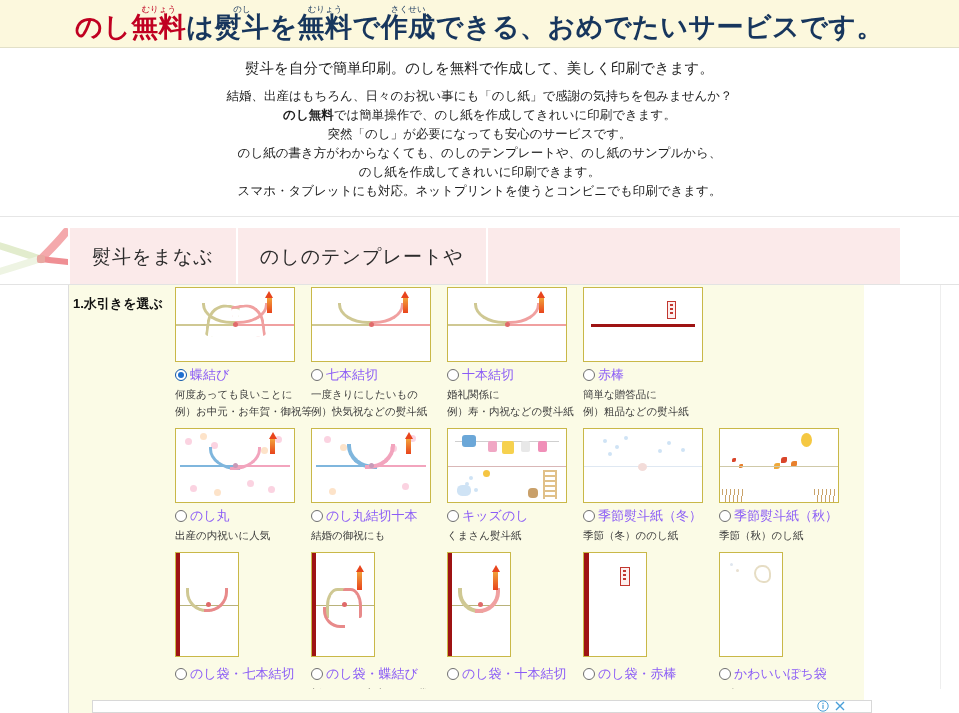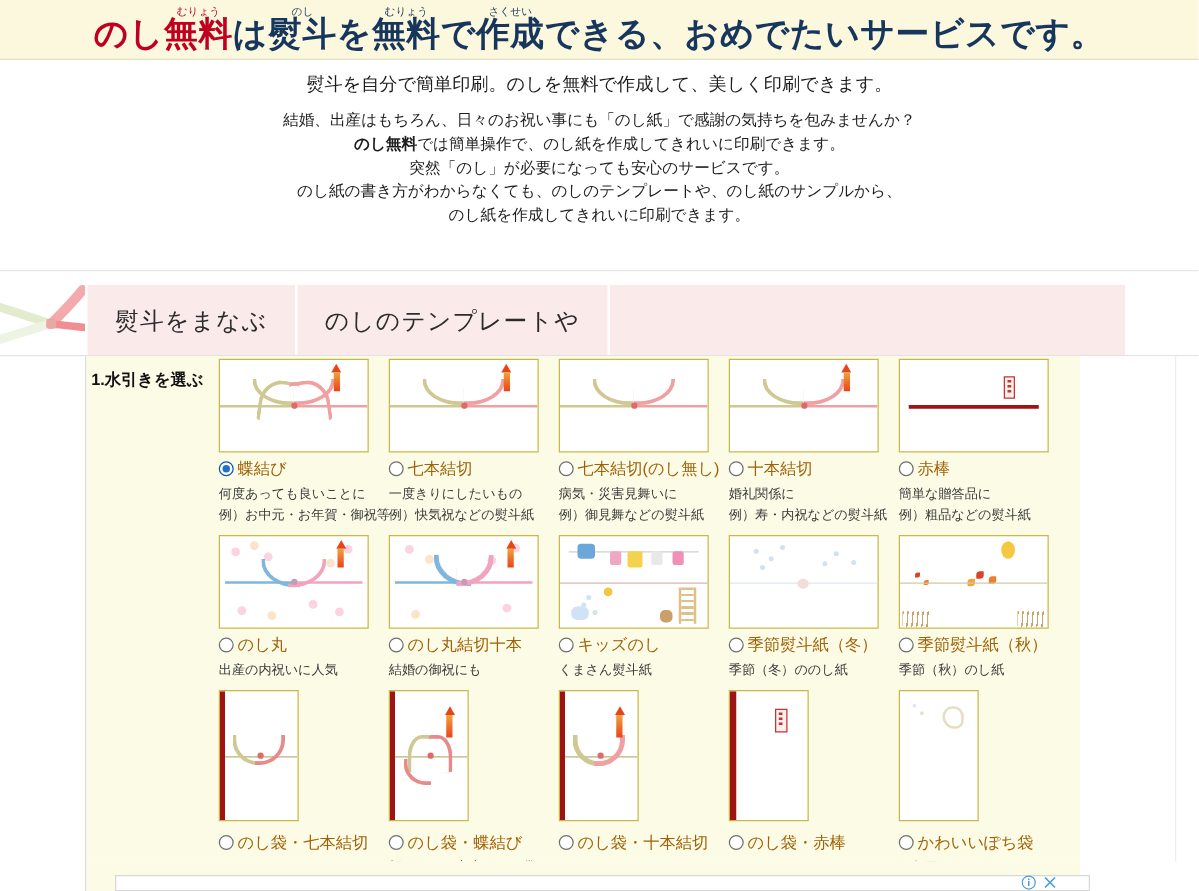--- a/index.html
+++ b/index.html
@@ -119,21 +119,21 @@
     border:1px solid #6f6f6f;background:#ffffff;box-sizing:border-box;
     margin-right:3px;flex:0 0 auto;position:relative;cursor:pointer;
   }
   .radio.checked{
     border:1px solid #1157a8;background:#ffffff;
   }
   .radio.checked::after{
     content:"";position:absolute;left:2px;top:2px;width:6px;height:6px;
     border-radius:50%;background:#1f6fd0;
   }
-  .optlabel{font-size:13px;color:#a16207;line-height:13px;}
+  .optlabel{font-size:13px;color:#8b5cf6;line-height:13px;}
   .desc1{font-size:10.5px;color:#3a3a3a;margin-top:5px;height:13px;white-space:nowrap;}
   .desc2{font-size:10.5px;color:#3a3a3a;margin-top:4px;height:13px;white-space:nowrap;}
 
   
   .nline{position:absolute;left:0;right:0;height:1px;background:#b9b27a;top:50%;}
   .nhalf-l{position:absolute;left:0;width:50%;height:2px;background:#cfc893;top:calc(50% - 1px);}
   .nhalf-r{position:absolute;right:0;width:50%;height:2px;background:#f0a0a0;top:calc(50% - 1px);}
   .bowL{
     position:absolute;left:26%;top:22%;width:26%;height:46%;
     border:3px solid #cfc893;border-radius:60% 10% 60% 10%;
@@ -217,20 +217,21 @@
   </div>
 
   <div class="desc">
     <div class="desc-lead">熨斗を自分で簡単印刷。のしを無料で作成して、美しく印刷できます。</div>
     <div class="desc-lines">
       <div>結婚、出産はもちろん、日々のお祝い事にも「のし紙」で感謝の気持ちを包みませんか？</div>
       <div><b>のし無料</b><span>では簡単操作で、のし紙を作成してきれいに印刷できます。</span></div>
       <div>突然「のし」が必要になっても安心のサービスです。</div>
       <div>のし紙の書き方がわからなくても、のしのテンプレートや、のし紙のサンプルから、</div>
       <div>のし紙を作成してきれいに印刷できます。</div>
+      <div>スマホ・タブレットにも対応。ネットプリントを使うとコンビニでも印刷できます。</div>
     </div>
   </div>
 
   <div class="rule"></div>
 
   <div class="navwrap">
     <div class="nav-pink"></div>
     <div class="mizuhiki-deco">
       <svg width="68" height="57" viewBox="0 0 68 57">
         <path d="M-30 8 C 0 18, 26 26, 40 31" stroke="#e2eccd" stroke-width="7" fill="none" stroke-linecap="round"></path>
@@ -300,37 +301,20 @@
             </div>
           </div>
           <div class="optline">
             <span class="radio"></span>
             <span class="optlabel">七本結切</span>
           </div>
           <div class="desc1">一度きりにしたいもの</div>
           <div class="desc2">例）快気祝などの熨斗紙</div>
         </div>
 
-        <div class="cell">
-          <div class="thumb-wrap">
-            <div class="thumb">
-              <div class="nhalf-l"></div>
-                <div class="nhalf-r"></div>
-              <div class="strandL"></div>
-                <div class="strandR"></div>
-              <div class="knot"></div>
-            </div>
-          </div>
-          <div class="optline">
-            <span class="radio"></span>
-            <span class="optlabel">七本結切(のし無し)</span>
-          </div>
-          <div class="desc1">病気・災害見舞いに</div>
-          <div class="desc2">例）御見舞などの熨斗紙</div>
-        </div>
 
         <div class="cell">
           <div class="thumb-wrap">
             <div class="thumb">
               <div class="nhalf-l"></div>
                 <div class="nhalf-r"></div>
               <div class="strandL"></div>
                 <div class="strandR"></div>
               <div class="knot"></div>
               <div class="noshi-mark">

